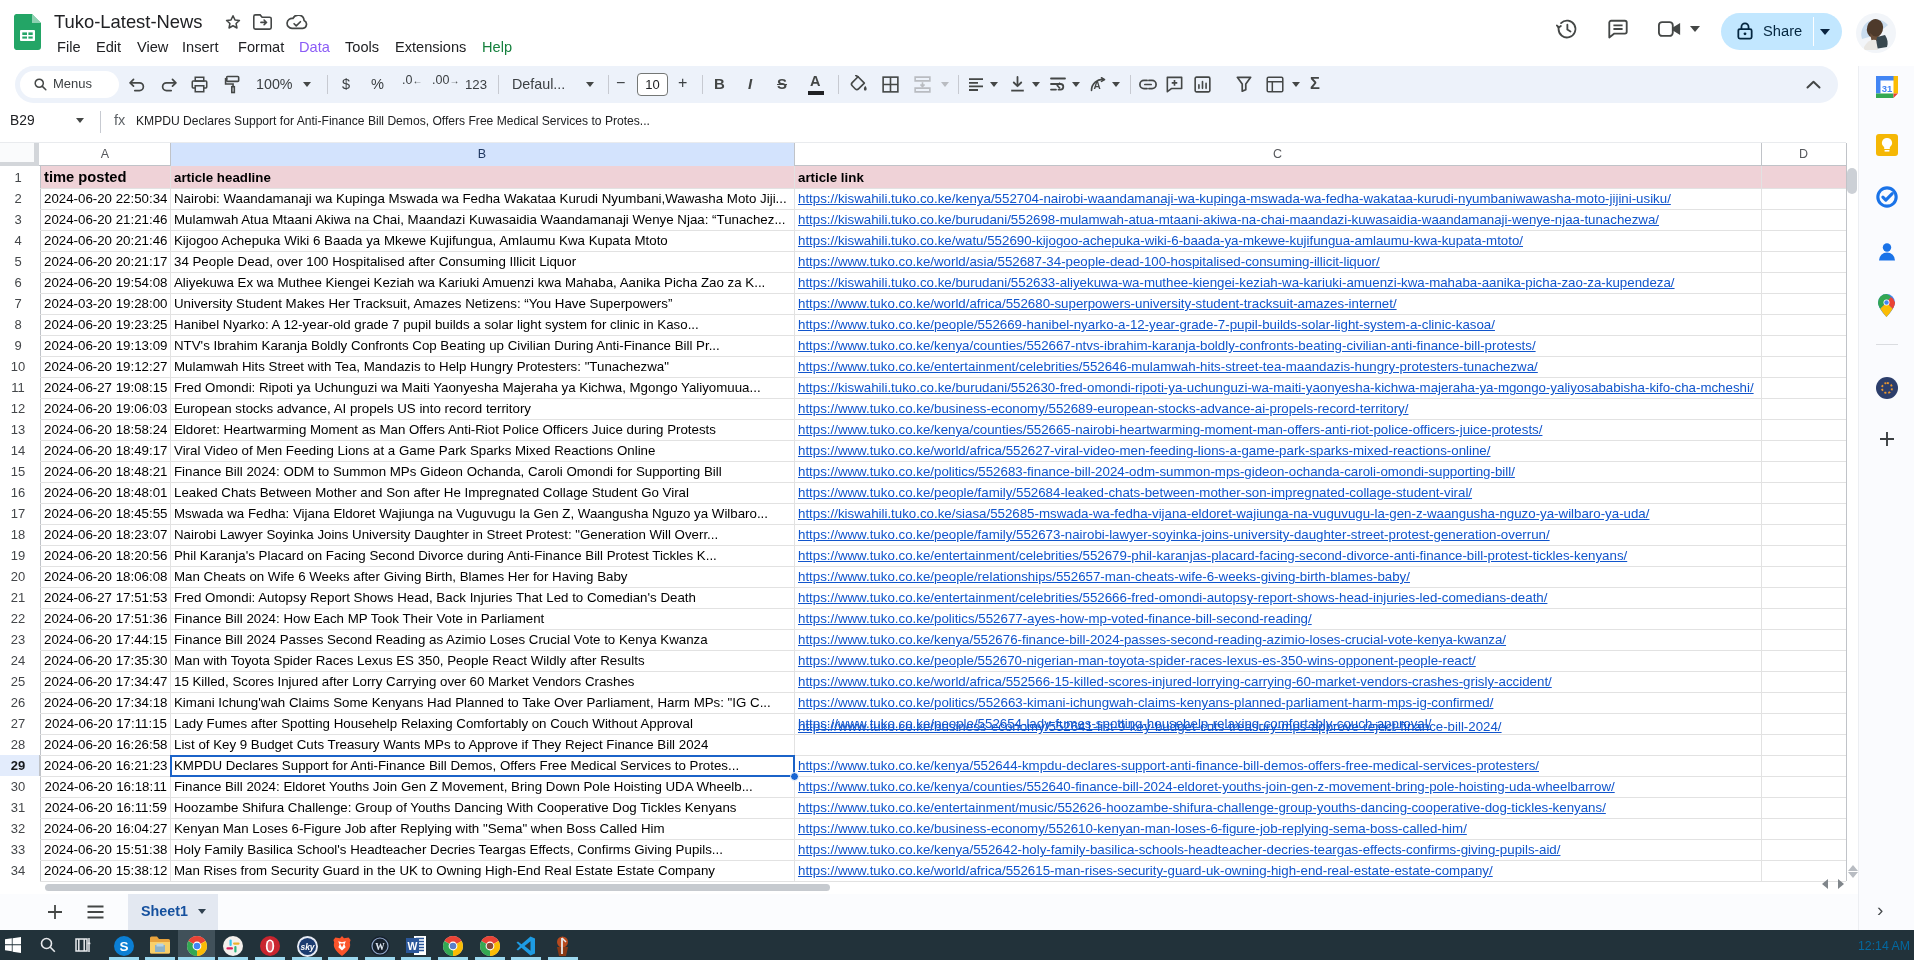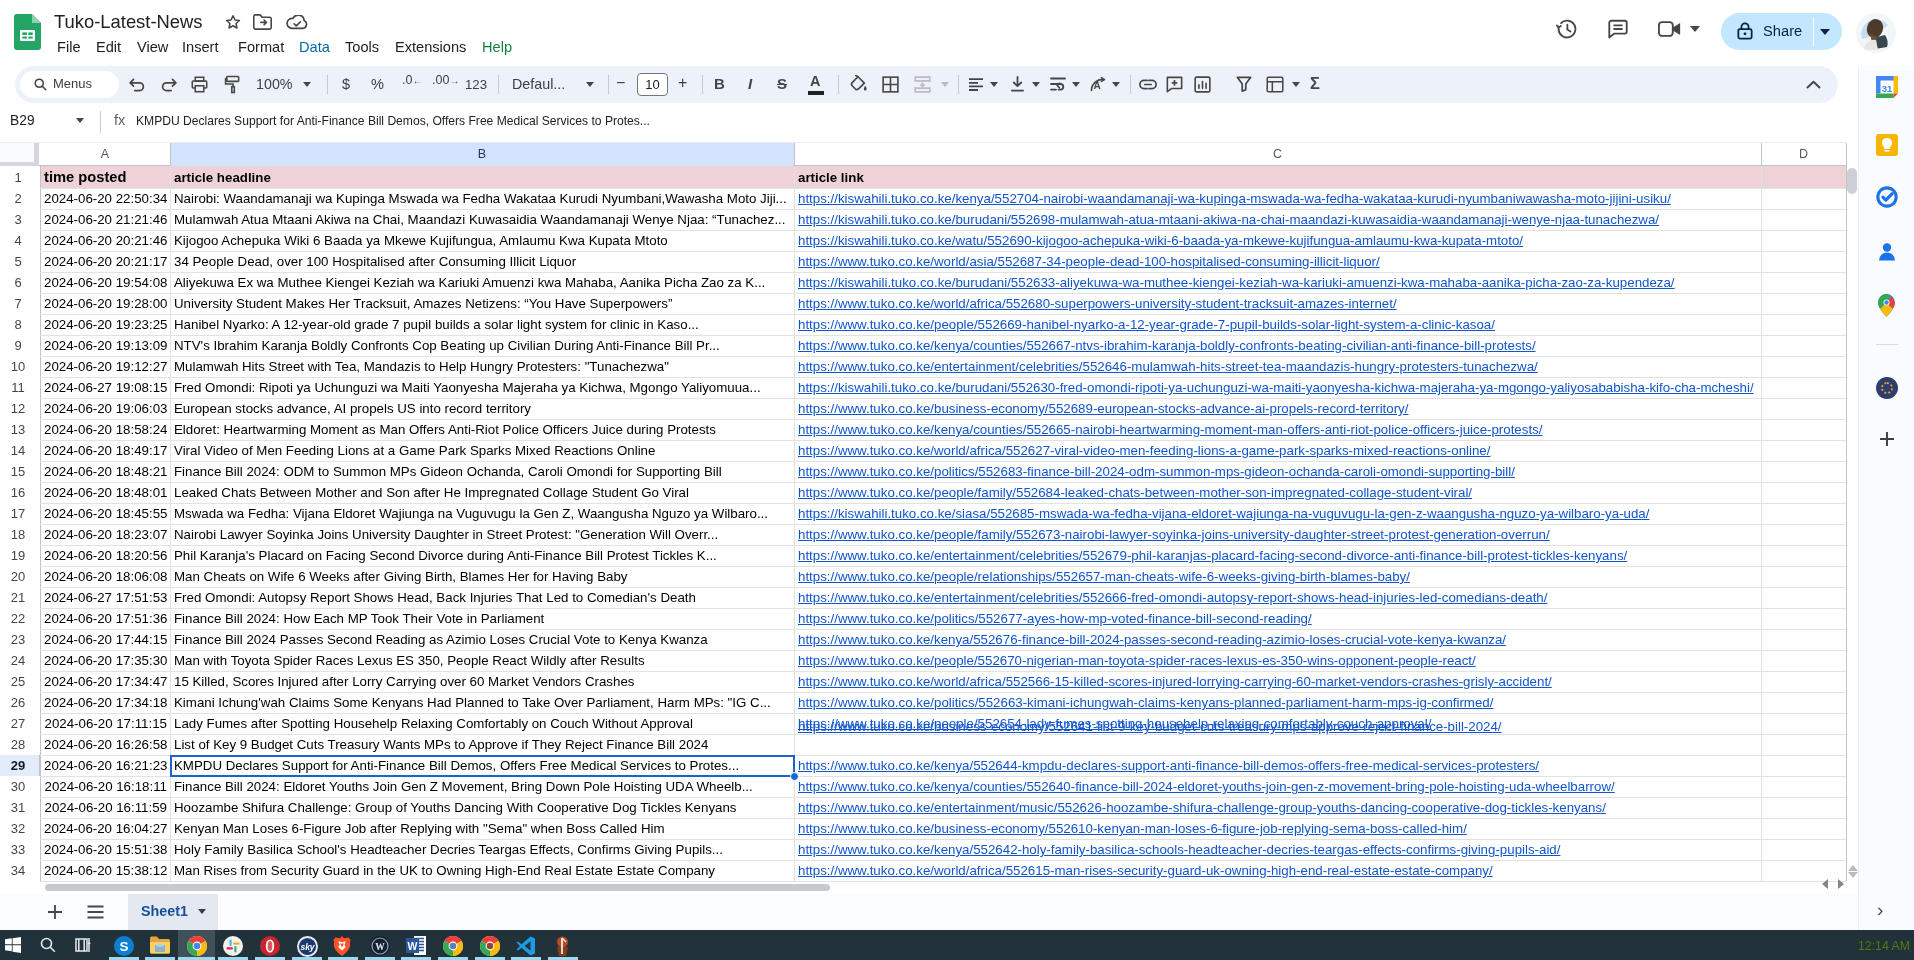--- a/index.html
+++ b/index.html
@@ -33,21 +33,21 @@
   </svg>
 <svg class="ic" style="left:286px;top:15px" width="22" height="15" viewBox="0 0 26 18" fill="none" stroke="#444746" stroke-width="2">
     <path d="M7 16 a6 6 0 1 1 1.2 -11.9 A7 7 0 0 1 21.5 6.5 a5 5 0 0 1 -1.5 9.5 z"></path>
     <path d="M9.5 10.5 l2.6 2.6 5 -5" stroke-linecap="round" stroke-linejoin="round"></path>
   </svg>
 <div class="abs" style="left:57px;top:38px;font-size:14.6px;color:#202124;line-height:19px">File</div>
 <div class="abs" style="left:96px;top:38px;font-size:14.6px;color:#202124;line-height:19px">Edit</div>
 <div class="abs" style="left:137px;top:38px;font-size:14.6px;color:#202124;line-height:19px">View</div>
 <div class="abs" style="left:182px;top:38px;font-size:14.6px;color:#202124;line-height:19px">Insert</div>
 <div class="abs" style="left:238px;top:38px;font-size:14.6px;color:#202124;line-height:19px">Format</div>
-<div class="abs" style="left:299px;top:38px;font-size:14.6px;color:#0369a1;line-height:19px">Data</div>
+<div class="abs" style="left:299px;top:38px;font-size:14.6px;color:#8b5cf6;line-height:19px">Data</div>
 <div class="abs" style="left:345px;top:38px;font-size:14.6px;color:#202124;line-height:19px">Tools</div>
 <div class="abs" style="left:395px;top:38px;font-size:14.6px;color:#202124;line-height:19px">Extensions</div>
 <div class="abs" style="left:482px;top:38px;font-size:14.6px;color:#15803d;line-height:19px">Help</div>
 <svg class="ic" style="left:1556px;top:18px" width="22" height="22" viewBox="0 0 24 24" fill="none" stroke="#444746" stroke-width="2">
     <path d="M5.5 5.5 a9.2 9.2 0 1 1 -2.7 6.5 v-2.5" stroke-linecap="round"></path>
     <path d="M1 8.2 l1.9 2.3 2.4 -1.8" stroke-linecap="round" stroke-linejoin="round"></path>
     <path d="M12.4 7.4 v5.2 l3.4 2.1" stroke-linecap="round"></path>
   </svg>
 <svg class="ic" style="left:1607px;top:18px" width="22" height="22" viewBox="0 0 24 24" fill="none" stroke="#444746" stroke-width="2">
     <path d="M4.5 3 h15 a2 2 0 0 1 2 2 v10 a2 2 0 0 1 -2 2 h-11.5 l-5.5 4.2 V5 a2 2 0 0 1 2 -2z" stroke-linejoin="round"></path>
@@ -237,21 +237,21 @@
 <div class="cell" style="left:44px;top:251px;width:123px;text-align:right">2024-06-20 20:21:17</div>
 <div class="cell" style="left:174px;top:251px;width:617px">34 People Dead, over 100 Hospitalised after Consuming Illicit Liquor</div>
 <div class="cell lnk" style="left:798px;top:251px;width:960px">https://www.tuko.co.ke/world/asia/552687-34-people-dead-100-hospitalised-consuming-illicit-liquor/</div>
 <div class="gl" style="left:40px;top:272px;width:1806px;height:1px"></div>
 <div class="rown" style="left:0;top:272px">6</div>
 <div class="cell" style="left:44px;top:272px;width:123px;text-align:right">2024-06-20 19:54:08</div>
 <div class="cell" style="left:174px;top:272px;width:617px">Aliyekuwa Ex wa Muthee Kiengei Keziah wa Kariuki Amuenzi kwa Mahaba, Aanika Picha Zao za K...</div>
 <div class="cell lnk" style="left:798px;top:272px;width:960px">https://kiswahili.tuko.co.ke/burudani/552633-aliyekuwa-wa-muthee-kiengei-keziah-wa-kariuki-amuenzi-kwa-mahaba-aanika-picha-zao-za-kupendeza/</div>
 <div class="gl" style="left:40px;top:293px;width:1806px;height:1px"></div>
 <div class="rown" style="left:0;top:293px">7</div>
-<div class="cell" style="left:44px;top:293px;width:123px;text-align:right">2024-06-20 19:28:00</div>
+<div class="cell" style="left:44px;top:293px;width:123px;text-align:right">2024-03-20 19:28:00</div>
 <div class="cell" style="left:174px;top:293px;width:617px">University Student Makes Her Tracksuit, Amazes Netizens: “You Have Superpowers”</div>
 <div class="cell lnk" style="left:798px;top:293px;width:960px">https://www.tuko.co.ke/world/africa/552680-superpowers-university-student-tracksuit-amazes-internet/</div>
 <div class="gl" style="left:40px;top:314px;width:1806px;height:1px"></div>
 <div class="rown" style="left:0;top:314px">8</div>
 <div class="cell" style="left:44px;top:314px;width:123px;text-align:right">2024-06-20 19:23:25</div>
 <div class="cell" style="left:174px;top:314px;width:617px">Hanibel Nyarko: A 12-year-old grade 7 pupil builds a solar light system for clinic in Kaso...</div>
 <div class="cell lnk" style="left:798px;top:314px;width:960px">https://www.tuko.co.ke/people/552669-hanibel-nyarko-a-12-year-grade-7-pupil-builds-solar-light-system-a-clinic-kasoa/</div>
 <div class="gl" style="left:40px;top:335px;width:1806px;height:1px"></div>
 <div class="rown" style="left:0;top:335px">9</div>
 <div class="cell" style="left:44px;top:335px;width:123px;text-align:right">2024-06-20 19:13:09</div>
@@ -568,13 +568,13 @@
   </div>
 <div class="abs" style="left:547.7000000000002px;top:956.5px;width:30px;height:3px;background:#9cd8ef"></div>
 <div class="abs" style="left:552.7000000000002px;top:936px;width:20px;height:20px">
     <svg width="19" height="20" viewBox="0 0 19 20">
       <circle cx="9.5" cy="6" r="5.5" fill="#b84a1e"></circle>
       <path d="M4 11 h11 l-2 9 H6z" fill="#8a3a16"></path>
       <path d="M9 2 v16" stroke="#e8eaed" stroke-width="1.8"></path>
       <path d="M9 2 l4 4" stroke="#e8eaed" stroke-width="1.5"></path>
     </svg>
   </div>
-<div class="abs" style="left:1858px;top:939px;font-size:12.3px;color:#4d7c0f">12:14 AM</div>
+<div class="abs" style="left:1858px;top:939px;font-size:12.3px;color:#0369a1">12:14 AM</div>
 
 </body></html>

